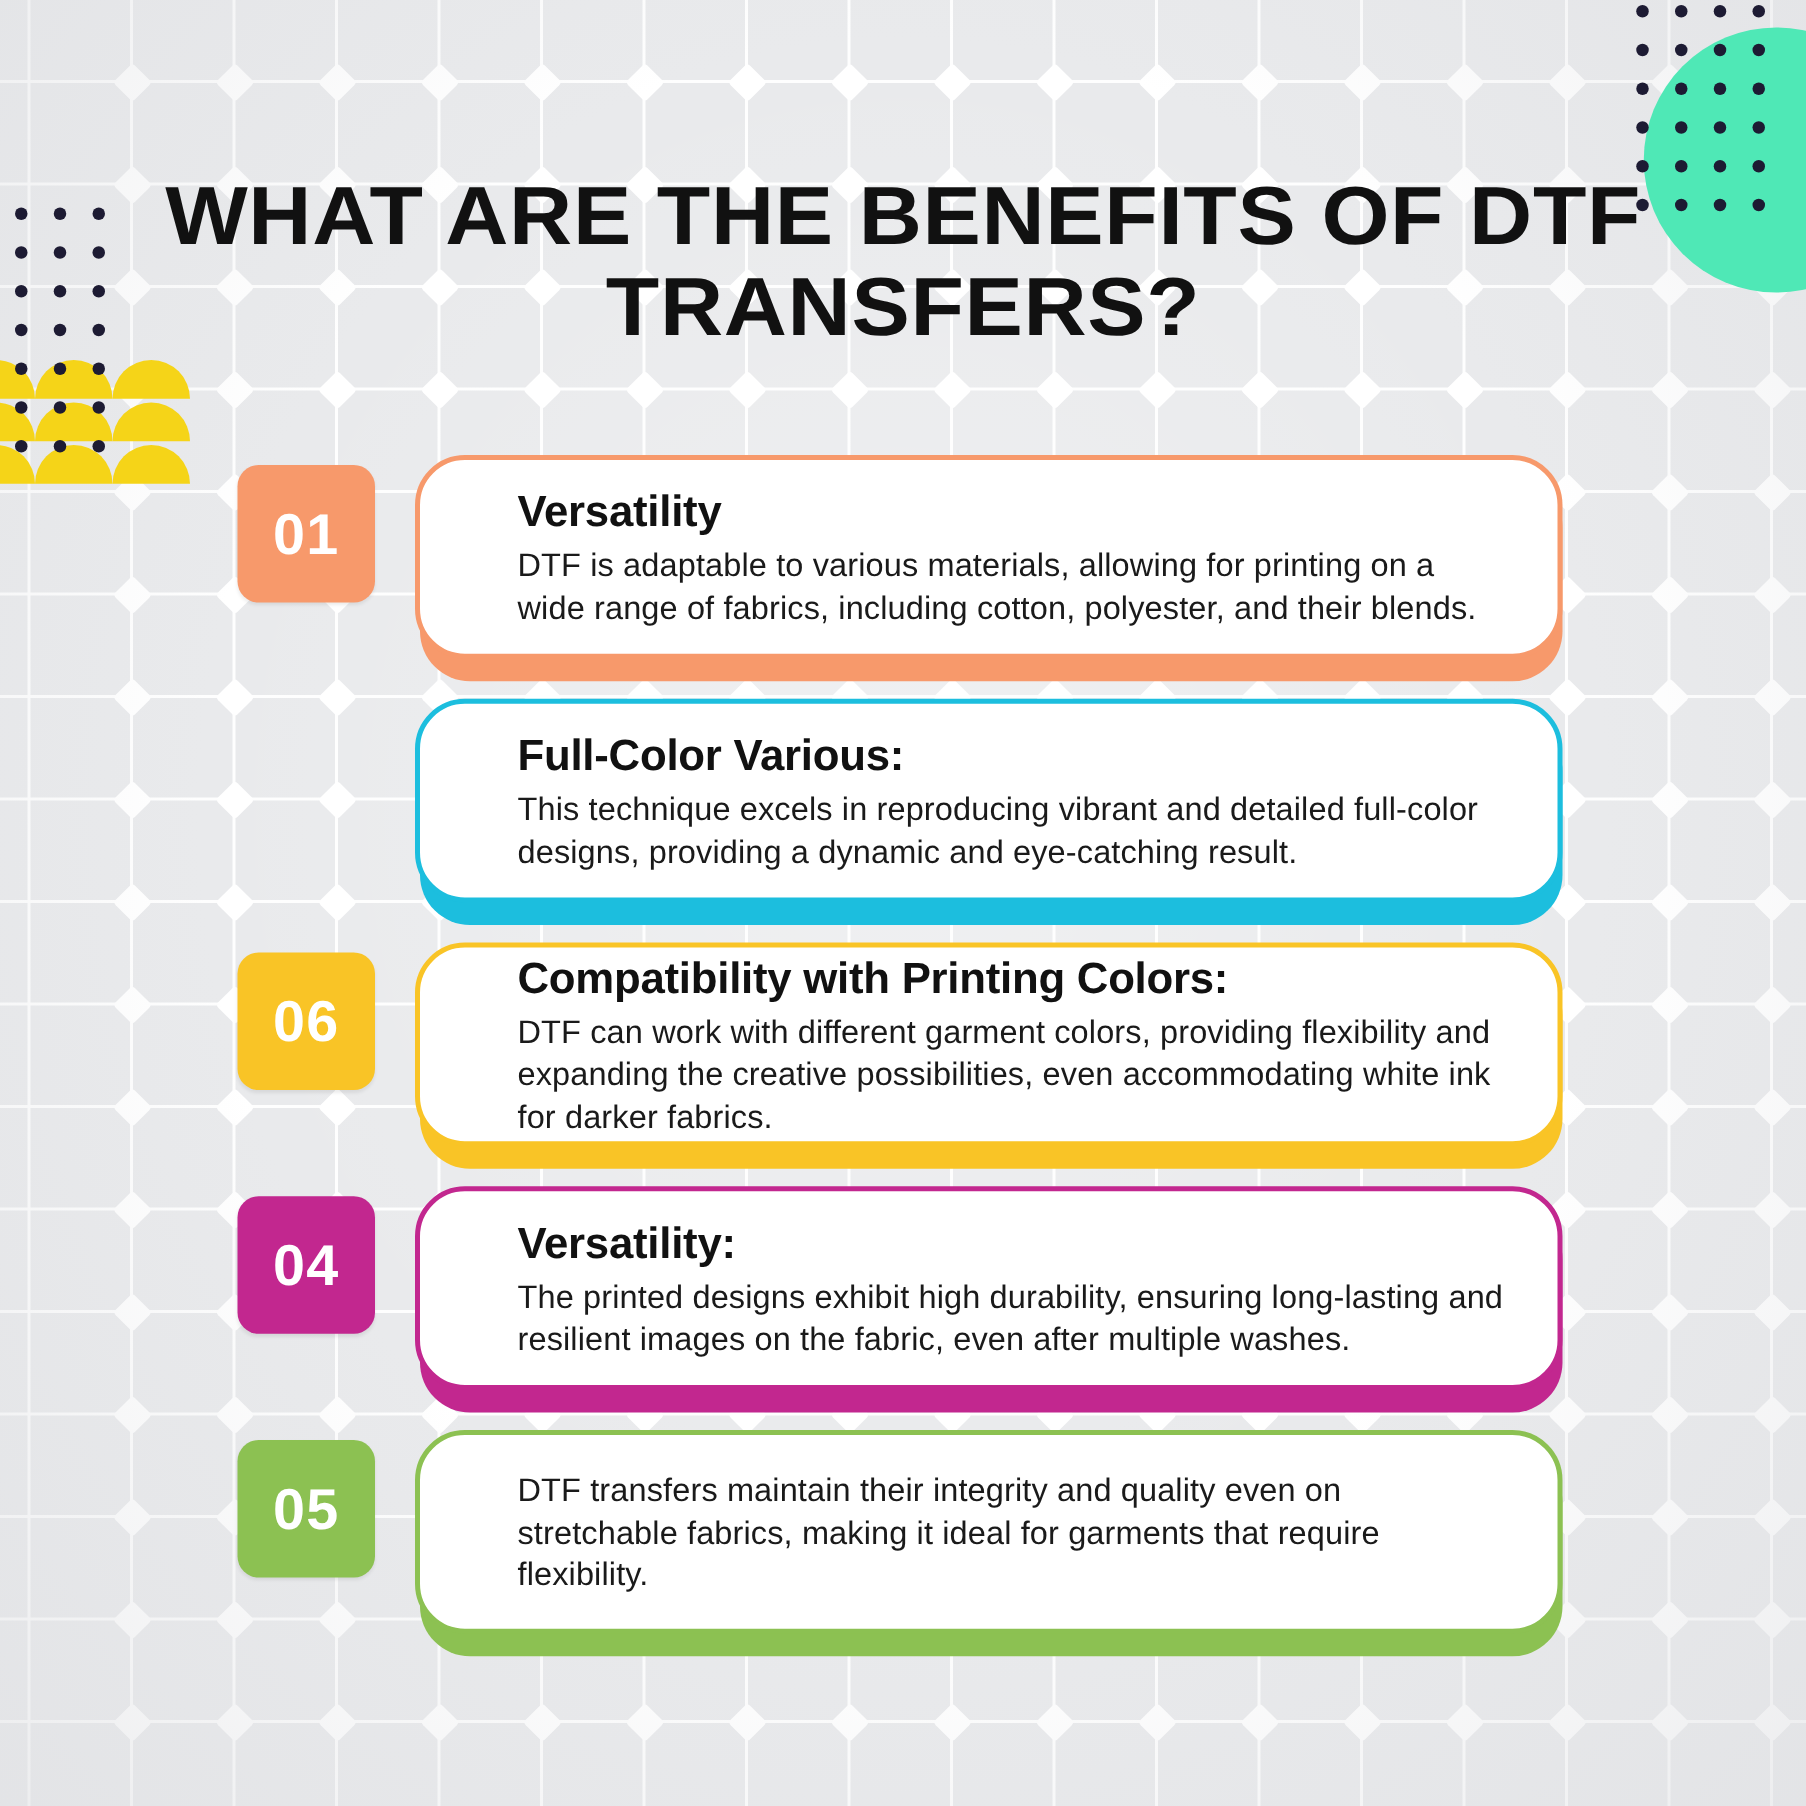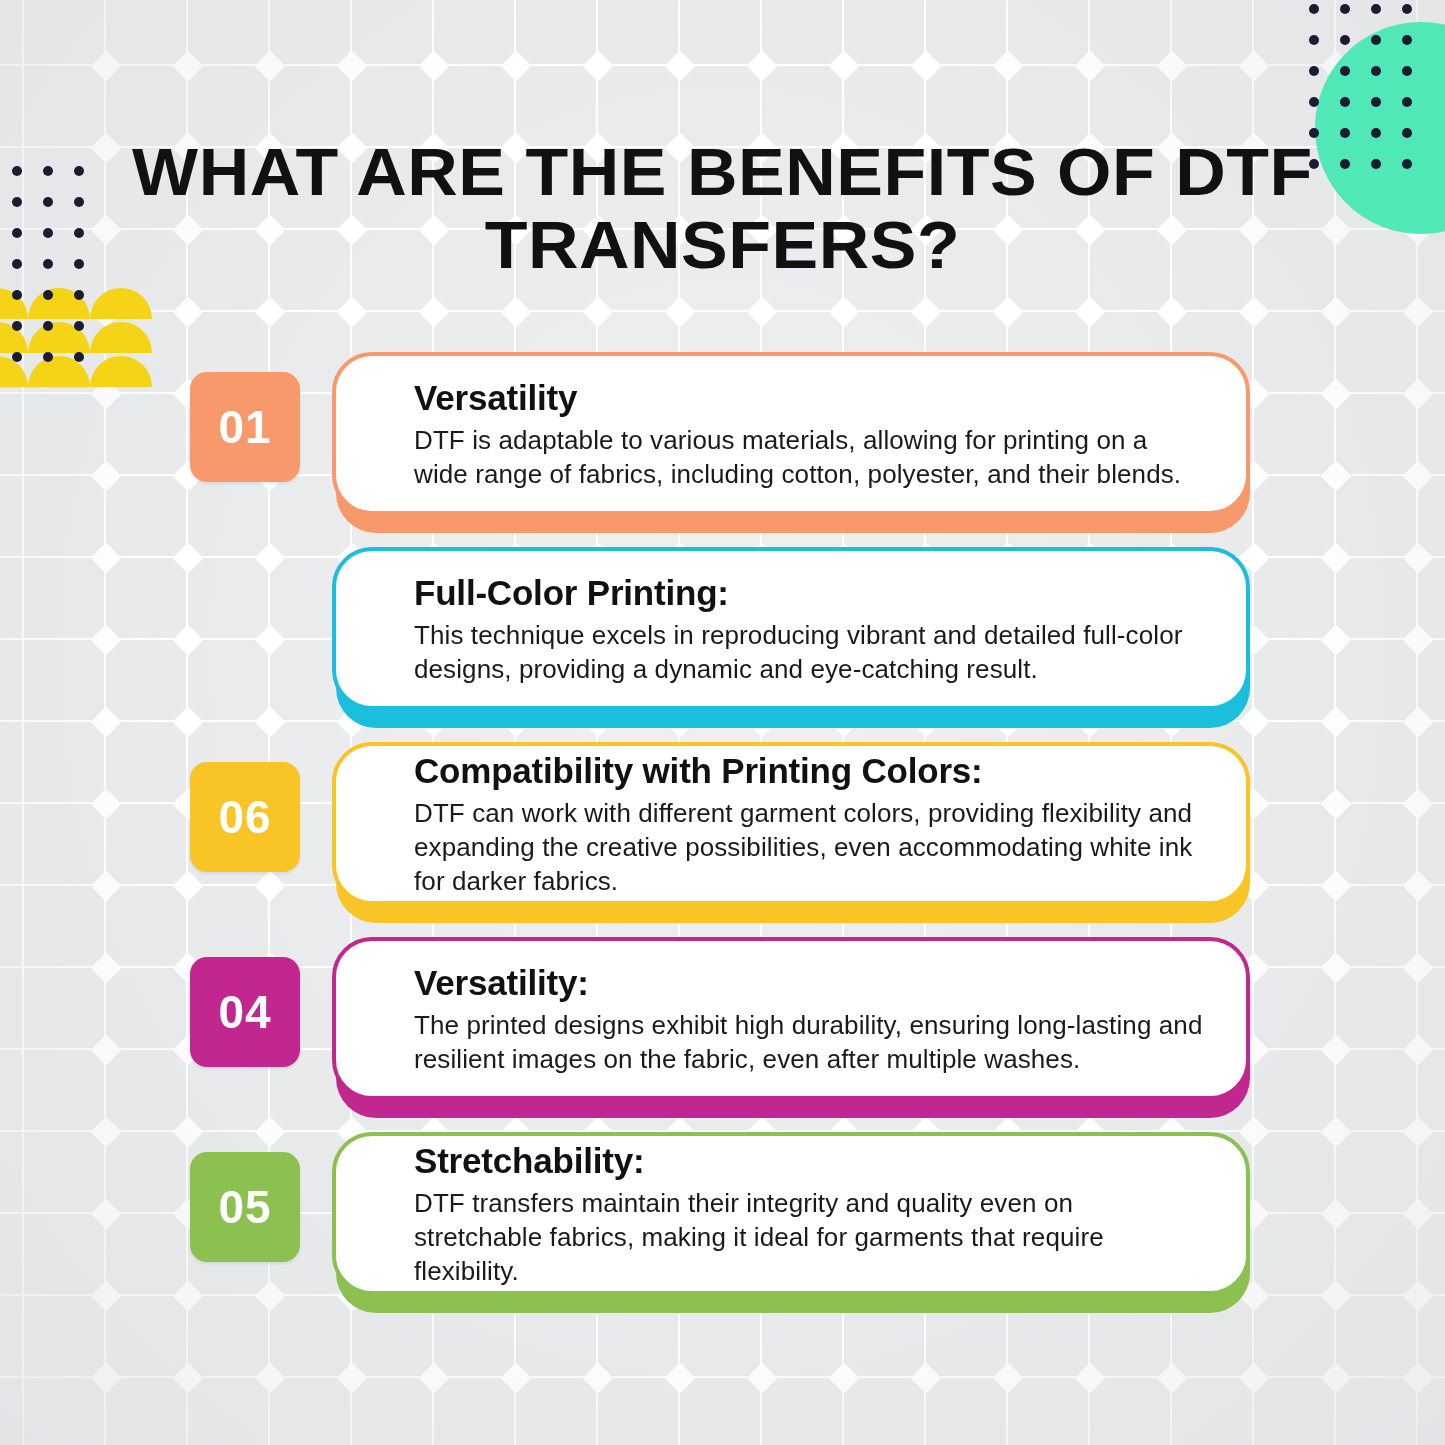--- a/index.html
+++ b/index.html
@@ -107,21 +107,21 @@
     font-family:"Liberation Sans Narrow","Liberation Sans", sans-serif;
     font-weight:bold;
     font-size:46px;
     color:#ffffff;
     letter-spacing:1px;
     box-shadow:0 2px 3px rgba(0,0,0,0.08);
     z-index:2;
   }
   .card-wrap {
     position:absolute;
-    left:332px; top:0px;
+    left:332px; top:12px;
     width:918px; height:170px;
     z-index:1;
     padding-left:45px;
   }
   .card-shadow {
     position:absolute;
     left:4px; top:18px;
     width:914px; height:163px;
     border-radius:40px;
   }
@@ -541,21 +541,21 @@
           <div class="card" style="border-color: rgb(247, 153, 107);">
             <h3>Versatility</h3>
             <p>DTF is adaptable to various materials, allowing for printing on a wide range of fabrics, including cotton, polyester, and their blends.</p>
           </div>
         </div>
       </div>
       <div class="row">
         <div class="card-wrap">
           <div class="card-shadow" style="background: rgb(28, 190, 222);"></div>
           <div class="card" style="border-color: rgb(28, 190, 222);">
-            <h3>Full-Color Printing:</h3>
+            <h3>Full-Color Various:</h3>
             <p>This technique excels in reproducing vibrant and detailed full-color designs, providing a dynamic and eye-catching result.</p>
           </div>
         </div>
       </div>
       <div class="row">
         <div class="badge" style="background: rgb(249, 196, 38);">06</div>
         <div class="card-wrap">
           <div class="card-shadow" style="background: rgb(249, 196, 38);"></div>
           <div class="card" style="border-color: rgb(249, 196, 38);">
             <h3>Compatibility with Printing Colors:</h3>
@@ -571,20 +571,19 @@
             <h3>Versatility:</h3>
             <p>The printed designs exhibit high durability, ensuring long-lasting and resilient images on the fabric, even after multiple washes.</p>
           </div>
         </div>
       </div>
       <div class="row">
         <div class="badge" style="background: rgb(140, 193, 82);">05</div>
         <div class="card-wrap">
           <div class="card-shadow" style="background: rgb(140, 193, 82);"></div>
           <div class="card" style="border-color: rgb(140, 193, 82);">
-            <h3>Stretchability:</h3>
             <p>DTF transfers maintain their integrity and quality even on stretchable fabrics, making it ideal for garments that require flexibility.</p>
           </div>
         </div>
       </div>
     </div>
 
 </div>
 
 </body></html>

